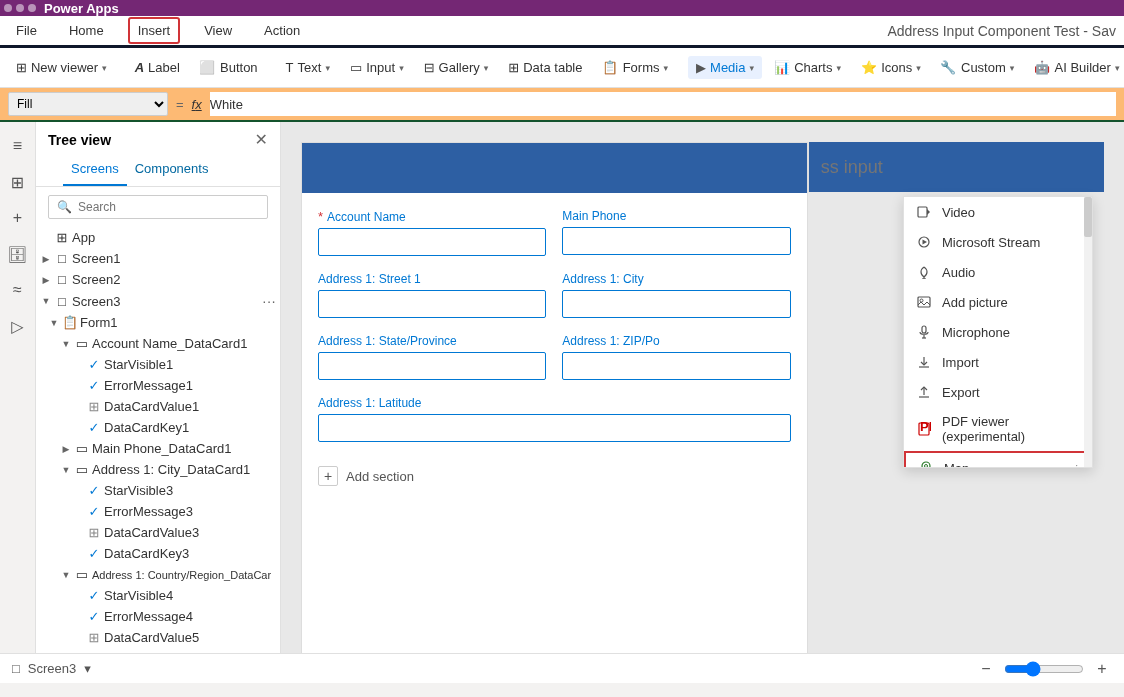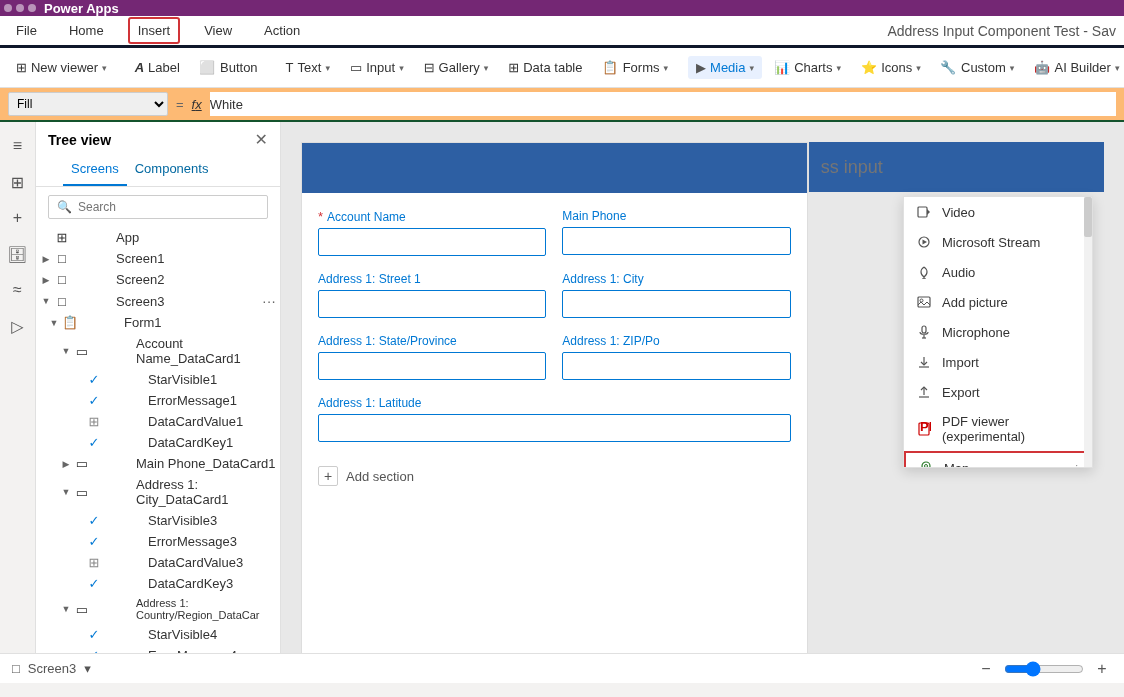--- a/index.html
+++ b/index.html
@@ -170,21 +170,21 @@
       cursor: pointer;
       font-size: 12px;
       color: #333;
       gap: 2px;
     }
     .tree-indent-1 { padding-left: 12px; }
     .tree-indent-2 { padding-left: 24px; }
     .tree-indent-3 { padding-left: 36px; }
     .tree-expand { width: 12px; text-align: center; font-size: 9px; color: #666; flex-shrink: 0; }
     .tree-icon { width: 16px; text-align: center; flex-shrink: 0; }
-    .tree-label { flex: 1; margin-left: 44px; }
+    .tree-label { flex: 1; }
     .tree-more { margin-left: auto; color: #666; font-size: 14px; }
 
     
     .icon-strip {
       width: 36px;
       background: #f3f2f1;
       border-right: 1px solid #e0e0e0;
       display: flex;
       flex-direction: column;
       align-items: center;

